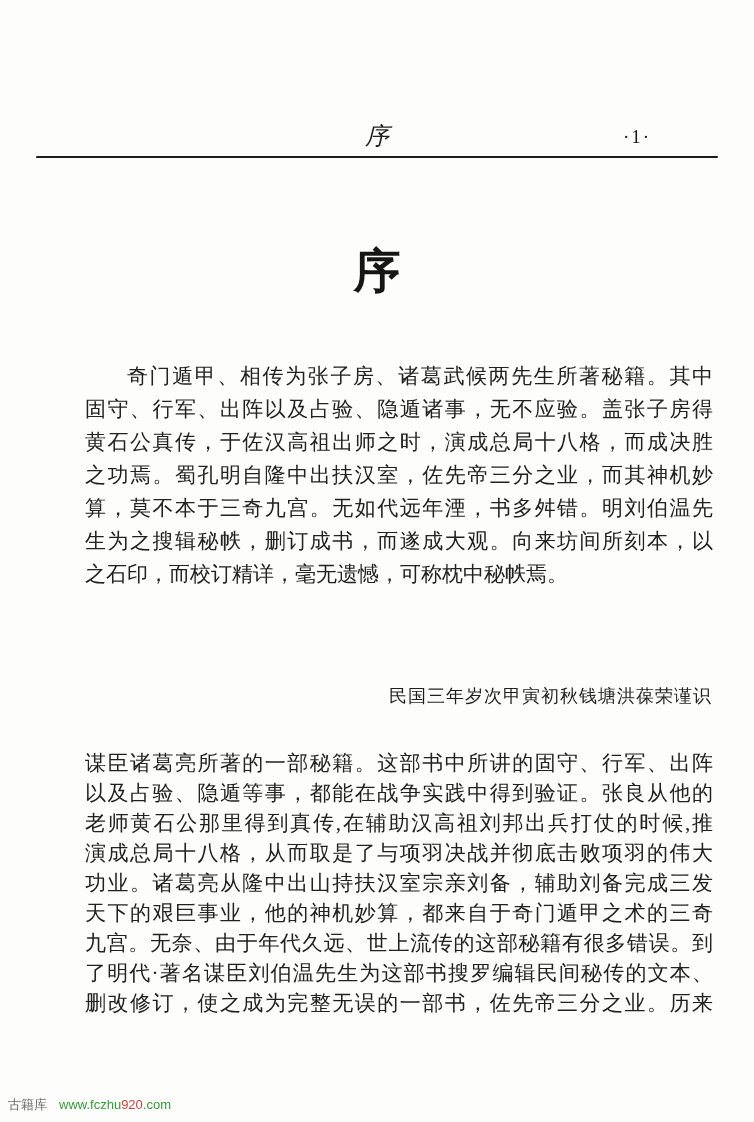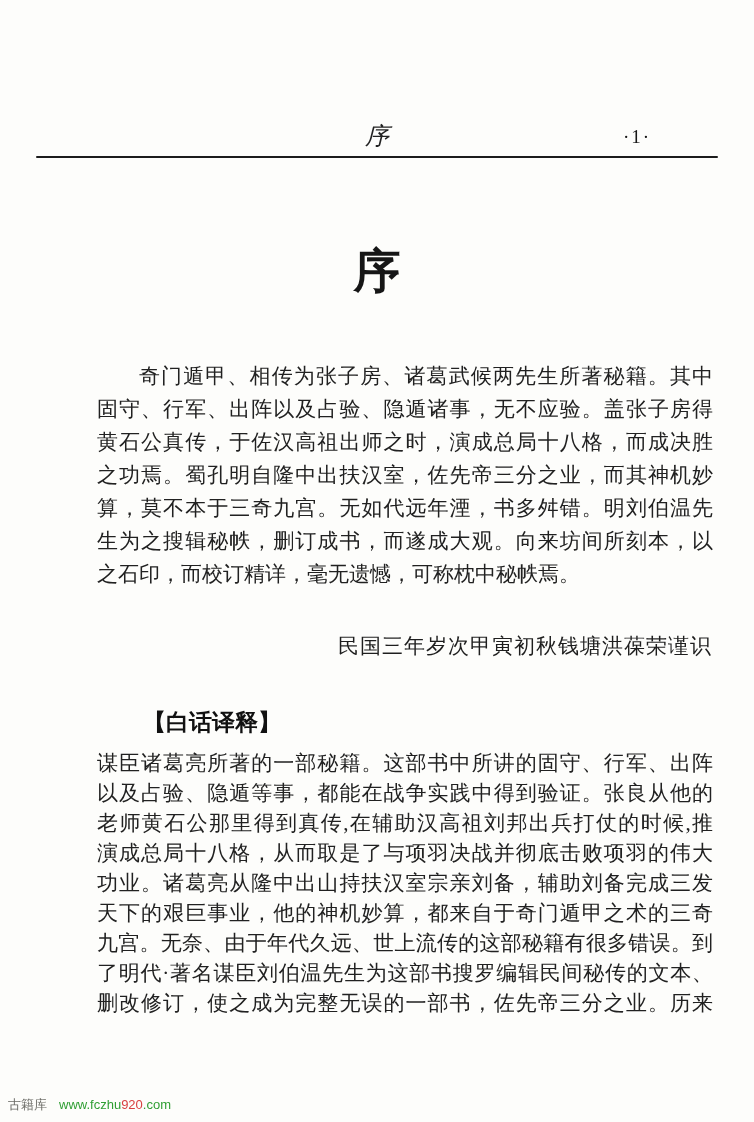--- a/index.html
+++ b/index.html
@@ -65,30 +65,29 @@
     width: 628px;
     font-size: 21px;
     color: #212121;
   }
   .para-preface { top: 360px; line-height: 33px; }
   .para-translation { top: 748px; line-height: 30px; }
   .line {
     text-align: justify;
     text-align-last: justify;
     white-space: nowrap;
-    margin-left: 12px;
   }
   .line.indent { text-indent: 2em; }
   .line.lastline { text-align-last: left; white-space: normal; }
   
   .attribution {
     position: absolute;
-    top: 632px;
+    top: 684px;
     right: 42px;
-    font-size: 21px;
+    font-size: 18px;
     letter-spacing: 1px;
     color: #1e1e1e;
   }
   
   .section-heading {
     position: absolute;
     top: 707px;
     left: 143px;
     font-size: 23px;
     font-weight: bold;
@@ -126,21 +125,20 @@
     <div class="line">固守、行军、出阵以及占验、隐遁诸事，无不应验。盖张子房得</div>
     <div class="line">黄石公真传，于佐汉高祖出师之时，演成总局十八格，而成决胜</div>
     <div class="line">之功焉。蜀孔明自隆中出扶汉室，佐先帝三分之业，而其神机妙</div>
     <div class="line">算，莫不本于三奇九宫。无如代远年湮，书多舛错。明刘伯温先</div>
     <div class="line">生为之搜辑秘帙，删订成书，而遂成大观。向来坊间所刻本，以</div>
     <div class="line lastline">之石印，而校订精详，毫无遗憾，可称枕中秘帙焉。</div>
   </div>
 
   <div class="attribution">民国三年岁次甲寅初秋钱塘洪葆荣谨识</div>
 
-  <div class="section-heading">【白话译释】</div>
 
   <div class="para para-translation">
     <div class="line">谋臣诸葛亮所著的一部秘籍。这部书中所讲的固守、行军、出阵</div>
     <div class="line">以及占验、隐遁等事，都能在战争实践中得到验证。张良从他的</div>
     <div class="line">老师黄石公那里得到真传,在辅助汉高祖刘邦出兵打仗的时候,推</div>
     <div class="line">演成总局十八格，从而取是了与项羽决战并彻底击败项羽的伟大</div>
     <div class="line">功业。诸葛亮从隆中出山持扶汉室宗亲刘备，辅助刘备完成三发</div>
     <div class="line">天下的艰巨事业，他的神机妙算，都来自于奇门遁甲之术的三奇</div>
     <div class="line">九宫。无奈、由于年代久远、世上流传的这部秘籍有很多错误。到</div>
     <div class="line">了明代·著名谋臣刘伯温先生为这部书搜罗编辑民间秘传的文本、</div>

